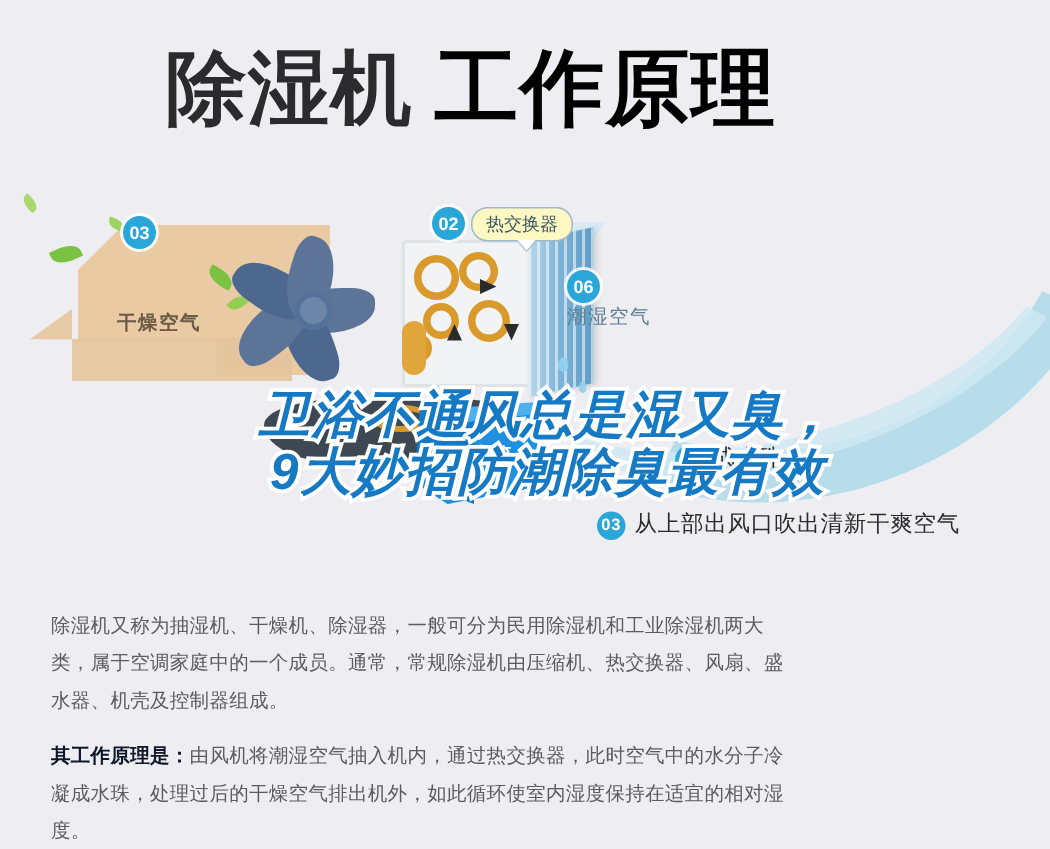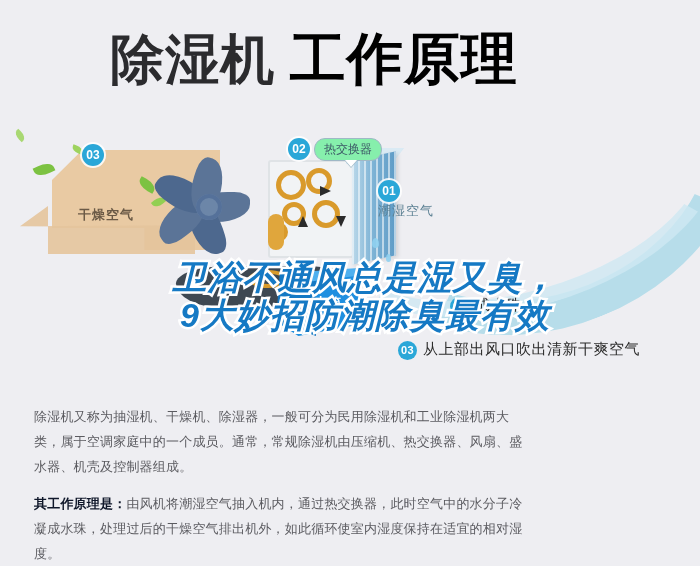--- a/index.html
+++ b/index.html
@@ -192,21 +192,21 @@
     background:#2aa7d8; color:#fff; font-size:12px; font-weight:bold;
     display:flex; align-items:center; justify-content:center;
     box-shadow:0 0 0 2px rgba(255,255,255,.85);
     letter-spacing:0;
   }
   #badge-03a{ left:82px; top:26px; }
   #badge-02 { left:288px; top:20px; }
   #badge-01 { left:378px; top:62px; }
 
   .callout{
-    position:absolute; background:#86efac; border:1.5px solid #9fb8c6;
+    position:absolute; background:#fef9c3; border:1.5px solid #9fb8c6;
     border-radius:11px; padding:2px 9px;
     font-size:12px; color:#3c5866; white-space:nowrap;
   }
   #callout-02{ left:314px; top:20px; }
   #callout-02:after{
     content:""; position:absolute; left:30px; bottom:-7px;
     width:0; height:0; border-left:6px solid transparent;
     border-right:6px solid transparent; border-top:7px solid #fff;
     filter:drop-shadow(0 1px 0 #9fb8c6);
   }
@@ -309,21 +309,21 @@
   <div id="base"></div>
   <div id="base-ring"></div>
 
   <div id="tank"></div>
   <div id="tank-face"></div>
   <div id="tank-lip"></div>
   <div id="tank-label">水箱</div>
 
   <div class="badge" id="badge-03a">03</div>
   <div class="badge" id="badge-02">02</div>
-  <div class="badge" id="badge-01">01</div>
+  <div class="badge" id="badge-01">06</div>
 
   <div class="callout" id="callout-02">热交换器</div>
   <div class="flow-label" id="label-01">潮湿空气</div>
 
   <div class="cap" id="cap-02">
     <span class="cb">02</span><span>成水珠</span>
   </div>
   <div class="cap" id="cap-03">
     <span class="cb">03</span><span>从上部出风口吹出清新干爽空气</span>
   </div>

